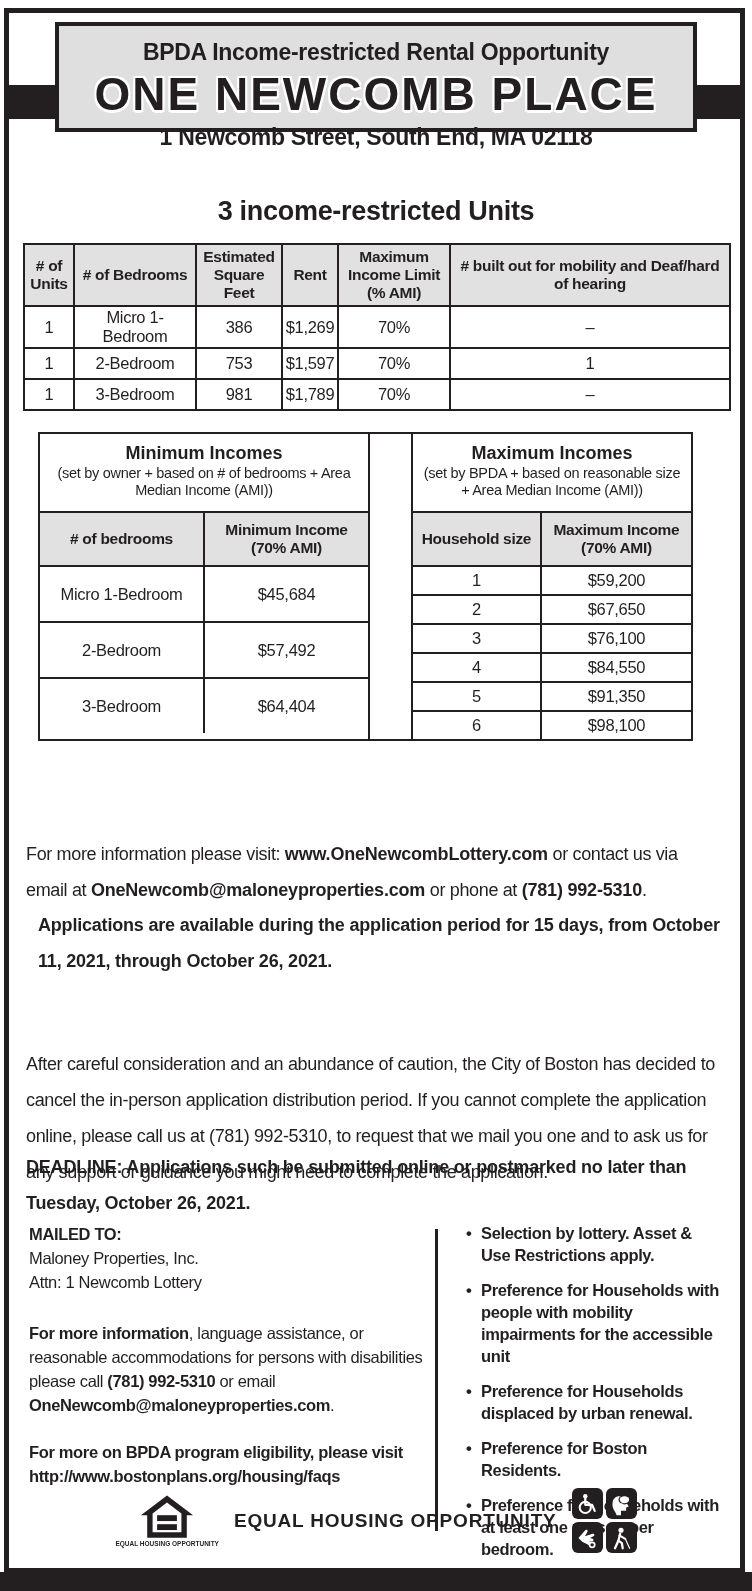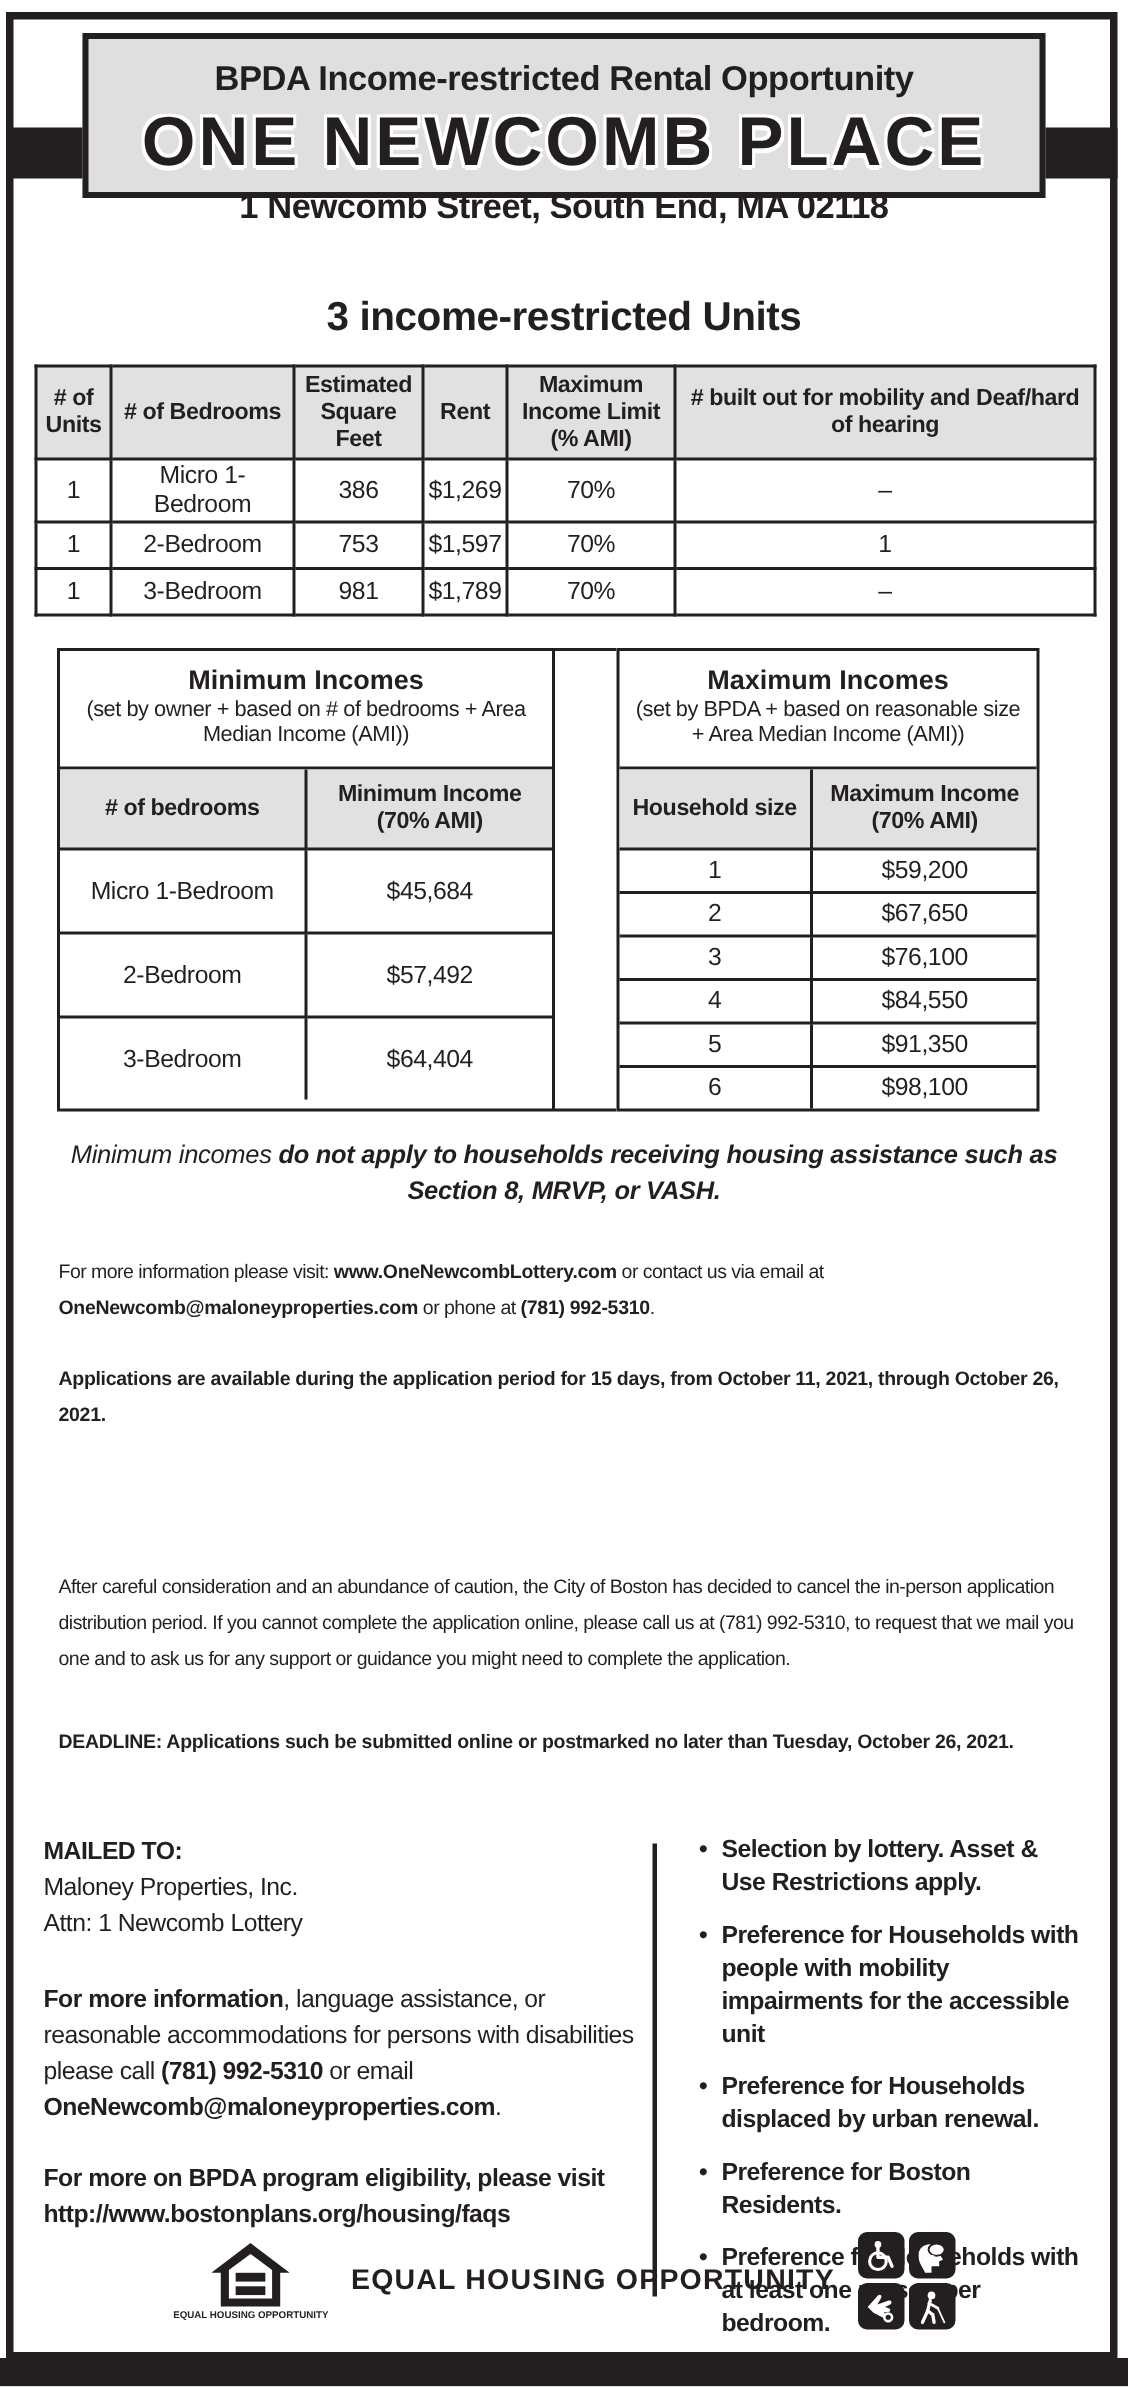--- a/index.html
+++ b/index.html
@@ -46,23 +46,23 @@
   .income-box.min td{height:52px;}
   .income-box.max td{height:25px;}
   .income-box table tr > *:first-child{border-left:none;}
   .income-box table tr > *:last-child{border-right:none;}
   .income-box table tr:last-child td{border-bottom:none;}
   .income-box table tr:first-child th{border-top:none;}
 
   .note{position:absolute;top:758px;left:40px;right:40px;text-align:center;font-style:italic;
     font-size:17px;line-height:24px;letter-spacing:-0.2px;}
 
-  .para{position:absolute;left:39px;width:696px;font-size:13px;line-height:24px;letter-spacing:-0.35px;}
+  .para{position:absolute;left:26px;width:696px;font-size:18px;line-height:36px;letter-spacing:-0.35px;}
   .para b{letter-spacing:-0.2px;}
-  .p1{top:836px;} .p2{top:907px;font-weight:normal;} .p3{top:978px;} .p4{top:1046px;} .p5{top:1149px;font-weight:bold;}
+  .p1{top:836px;} .p2{top:907px;font-weight:normal;margin-left:12px;} .p3{top:978px;} .p4{top:1046px;} .p5{top:1149px;font-weight:bold;}
 
   
   .two-col{position:absolute;left:29px;top:1222px;width:696px;height:320px;}
   .left-col{position:absolute;left:0;top:0;width:398px;font-size:16.5px;line-height:24px;letter-spacing:-0.35px;}
   .mailed-label{font-weight:bold;}
   .info-para{margin-top:27px;}
   .bpda-para{margin-top:23px;font-weight:bold;}
   .v-divider{position:absolute;left:406px;top:7px;width:3px;height:302px;background:#231f20;}
   .right-col{position:absolute;left:437px;top:0;width:258px;}
   .right-col ul{list-style:none;margin:0;padding:0;}
@@ -214,21 +214,20 @@
             </tr>
             <tr>
               <td>6</td>
               <td>$98,100</td>
             </tr>
           </tbody>
       </table>
     </div>
   </div>
 
-  <div class="note"><span style="font-style: italic;">Minimum incomes </span><b style="font-style: italic;">do not apply to households receiving housing assistance such as Section 8, MRVP, or VASH.</b></div>
 
   <div class="para p1"><span>For more information please visit: </span><b>www.OneNewcombLottery.com</b><span> or contact us via email at </span><b>OneNewcomb@maloneyproperties.com</b><span> or phone at </span><b>(781) 992-5310</b><span>.</span></div>
   <div class="para p2"><b>Applications are available during the application period for 15 days, from October 11, 2021, through October 26, 2021.</b></div>
   <div class="para p4"><span>After careful consideration and an abundance of caution, the City of Boston has decided to cancel the in-person application distribution period. If you cannot complete the application online, please call us at (781) 992-5310, to request that we mail you one and to ask us for any support or guidance you might need to complete the application.</span></div>
   <div class="para p5"><b>DEADLINE: </b><b>Applications such be submitted online or postmarked no later than </b><b>Tuesday, October 26, 2021.</b></div>
 
   <div class="two-col">
     <div class="left-col">
       <div class="mailed-label">MAILED TO:</div>
       <div>Maloney Properties, Inc.</div>

